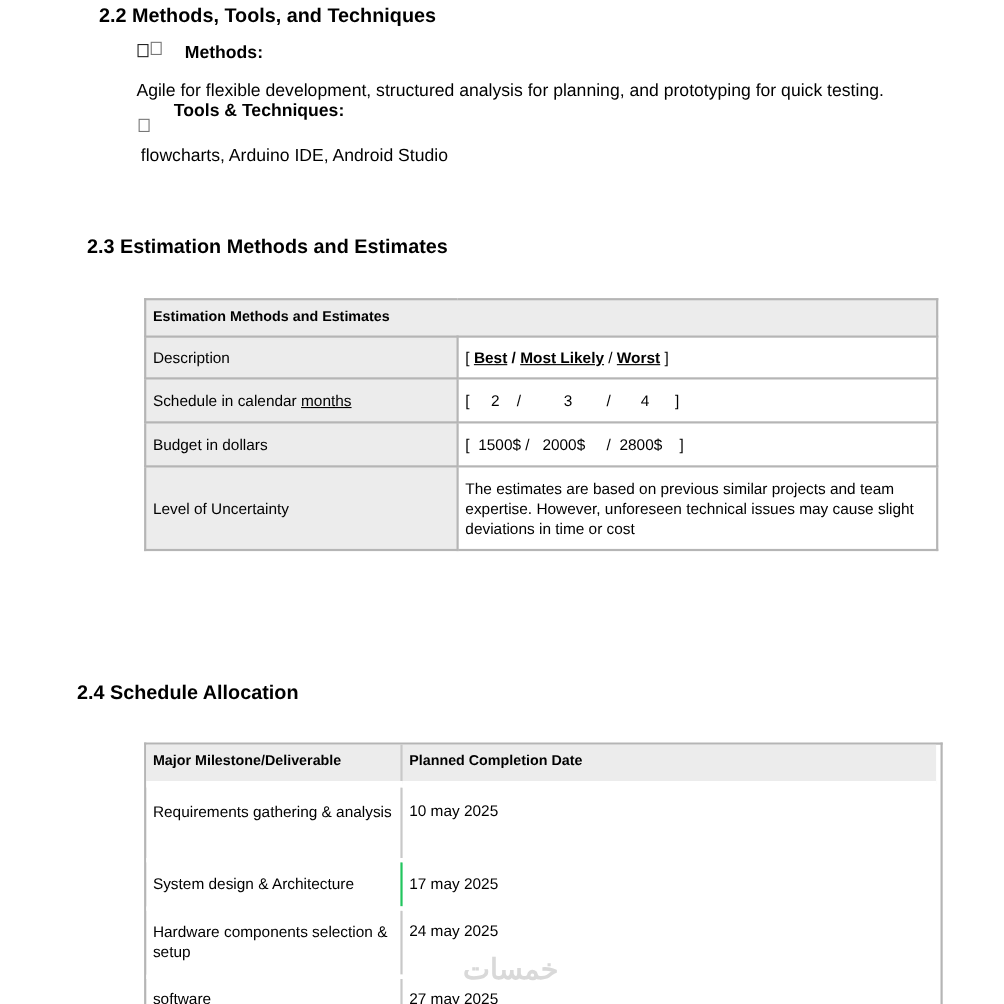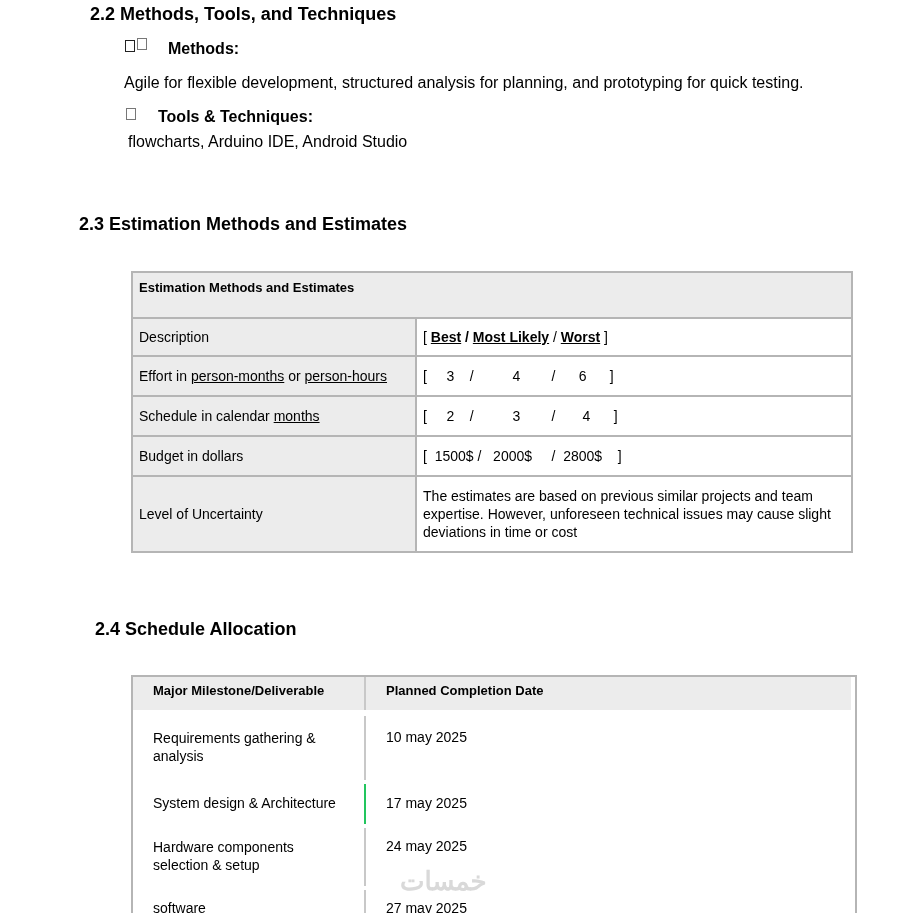--- a/index.html
+++ b/index.html
@@ -9,75 +9,71 @@
   .sub-head { font-size: 16px; font-weight: bold; }
   .body-text { font-size: 16px; }
   .glyph { display: inline-block; width: 8px; height: 10px; border: 1px solid #777; vertical-align: top; }
   .glyph.dark { border-color: #222; border-width: 1.5px; }
   table { border-collapse: collapse; font-size: 14px; }
   .est td { border: 2px solid #b5b5b5; padding: 0 6px; vertical-align: middle; }
   .est .hdr td { background: #ececec; }
   .est .lbl { background: #ececec; }
   .u { text-decoration: underline; }
   .sched { font-size: 14px; }
-  .sched td { padding: 0 20px; vertical-align: top; }
-  .watermark { color: #d9d9d9; font-size: 26px; font-weight: bold; }
+  .sched td { padding: 0 6px; vertical-align: top; }
+  .watermark { color: #d9d9d9; font-size: 26px; font-weight: bold; margin-left: 21px; }
 </style>
 </head>
 <body>
 
 <h2 class="abs" style="left:79px; top:4px;margin-left:11px;">2.2 Methods, Tools, and Techniques</h2>
 
 <div class="abs" style="left:125px; top:40px;">
   <span class="glyph dark"></span><span class="glyph" style="margin-left:2px; margin-top:-2px;"></span>
 </div>
 <div class="abs sub-head" style="left:168px; top:40px;">Methods:</div>
 <div class="abs body-text" style="left:124px; top:74px;">Agile for flexible development, structured analysis for planning, and prototyping for quick testing.</div>
 
 <div class="abs" style="left:126px; top:108px;">
   <span class="glyph"></span>
 </div>
-<div class="abs sub-head" style="left:158px; top:108px;">Tools &amp; Techniques:</div>
+<div class="abs sub-head" style="left:158px; top:92px;">Tools &amp; Techniques:</div>
 <div class="abs body-text" style="left:128px; top:133px;">flowcharts, Arduino IDE, Android Studio</div>
 
 <h2 class="abs" style="left:79px; top:214px;">2.3 Estimation Methods and Estimates</h2>
 
 <table class="abs est" style="left:131px; top:271px; width:722px;">
   <colgroup>
       <col style="width:285px">
       <col style="width:437px">
     </colgroup>
   <tbody>
-      <tr class="hdr" style="height:46px;">
+      <tr class="hdr" style="height:34px;">
     <td colspan="2" style="vertical-align:top; padding-top:7px; font-weight:bold; font-size:13px;">Estimation Methods and Estimates</td>
   </tr>
   <tr style="height:38px;">
     <td class="lbl">Description</td>
     <td><span>[ </span><b class="u">Best</b><b> / </b><b class="u">Most Likely</b><span> / </span><b class="u">Worst</b><span> ]</span></td>
-  </tr>
-  <tr style="height:40px;">
-    <td class="lbl"><span>Effort in </span><span class="u">person-months</span><span> or </span><span class="u">person-hours</span></td>
-    <td style="white-space:pre;">[     3    /          4        /      6      ]</td>
   </tr>
   <tr style="height:40px;padding-left:48px;">
     <td class="lbl"><span>Schedule in calendar </span><span class="u">months</span></td>
     <td style="white-space:pre;">[     2    /          3        /       4      ]</td>
   </tr>
   <tr style="height:40px;">
     <td class="lbl">Budget in dollars</td>
     <td style="white-space:pre;">[  1500$ /   2000$     /  2800$    ]</td>
   </tr>
   <tr style="height:76px;">
     <td class="lbl">Level of Uncertainty</td>
     <td style="line-height:18px;">The estimates are based on previous similar projects and team expertise. However, unforeseen technical issues  may cause slight deviations in time or cost</td>
   </tr>
 </tbody>
   </table>
 
-<h2 class="abs" style="left:95px; top:619px;">2.4 Schedule Allocation</h2>
+<h2 class="abs" style="left:70px; top:619px;">2.4 Schedule Allocation</h2>
 
 <div class="abs" style="left:131px; top:675px; width:722px; height:238px; border-left:2px solid #b5b5b5; border-right:2px solid #b5b5b5; border-top:2px solid #b5b5b5;"></div>
 <table class="abs sched" style="left:133px; top:677px; width:718px;">
   <colgroup>
       <col style="width:232px">
       <col style="width:486px">
     </colgroup>
   <tbody>
       <tr style="height:36px; background:#ececec;">
     <td style="padding-top:6px; font-weight:bold; font-size:13px; border-right:2px solid #c8c8c8;">Major Milestone/Deliverable</td>

